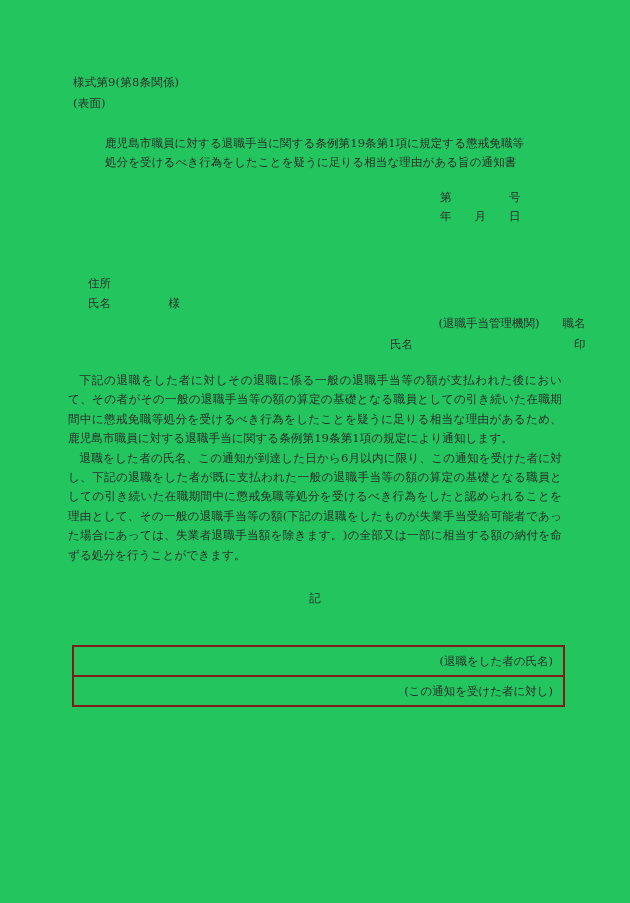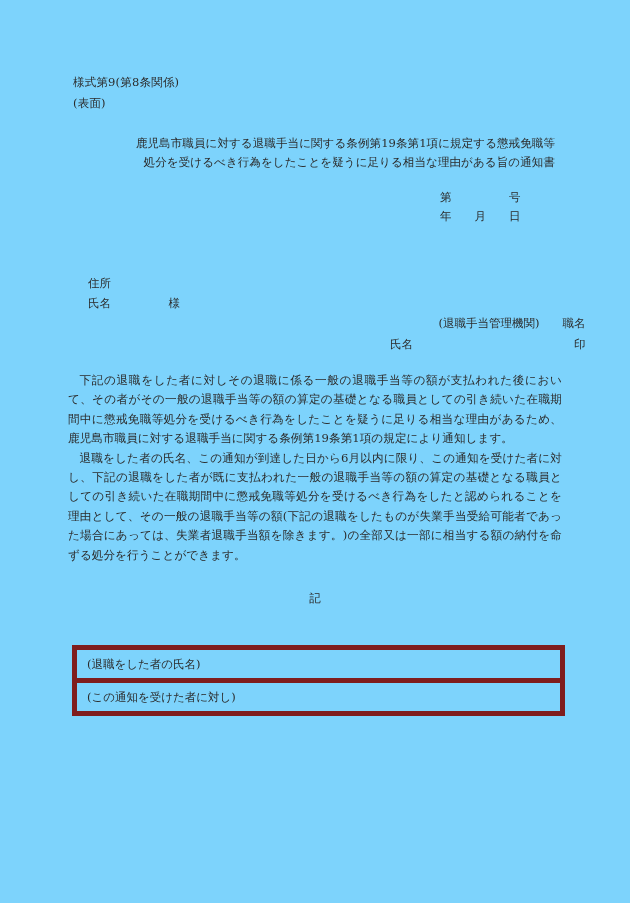--- a/index.html
+++ b/index.html
@@ -8,21 +8,21 @@
     background: #ffffff;
   }
   body {
     font-family: "DejaVu Serif", "Liberation Serif", serif;
     color: #2b2b2b;
   }
   .page {
     position: relative;
     width: 630px;
     height: 903px;
-    background: #7dd3fc;
+    background: #22c55e;
     overflow: hidden;
     box-sizing: border-box;
   }
 
   
   .form-no {
     position: absolute;
     left: 73px;
     top: 72px;
     font-size: 11.5px;
@@ -41,21 +41,21 @@
   
   .doc-title {
     position: absolute;
     left: 105px;
     top: 134px;
     width: 450px;
     font-size: 11.5px;
     line-height: 19px;
     letter-spacing: 0.1px;
   }
-  .doc-title .tline { display: block; white-space: nowrap; text-align: right; }
+  .doc-title .tline { display: block; white-space: nowrap; }
 
   
   .meta-block {
     position: absolute;
     left: 440px;
     top: 188px;
     font-size: 11.5px;
     line-height: 19px;
     text-align: right;
   }
@@ -112,25 +112,26 @@
 
   
   .name-table {
     position: absolute;
     left: 72px;
     top: 645px;
     width: 493px;
     border-collapse: collapse;
   }
   .name-table td {
-    border: 5px solid #7f1d1d;
+    border: 2px solid #7f1d1d;
     height: 28px;
     padding: 0 10px;
     font-size: 11.5px;
     vertical-align: middle;
+    text-align: right;
   }
 </style>
 </head>
 <body>
 
 <div class="page">
 
   <div class="form-no">様式第9(第8条関係)</div>
 
   <div class="form-side">(表面)</div>

